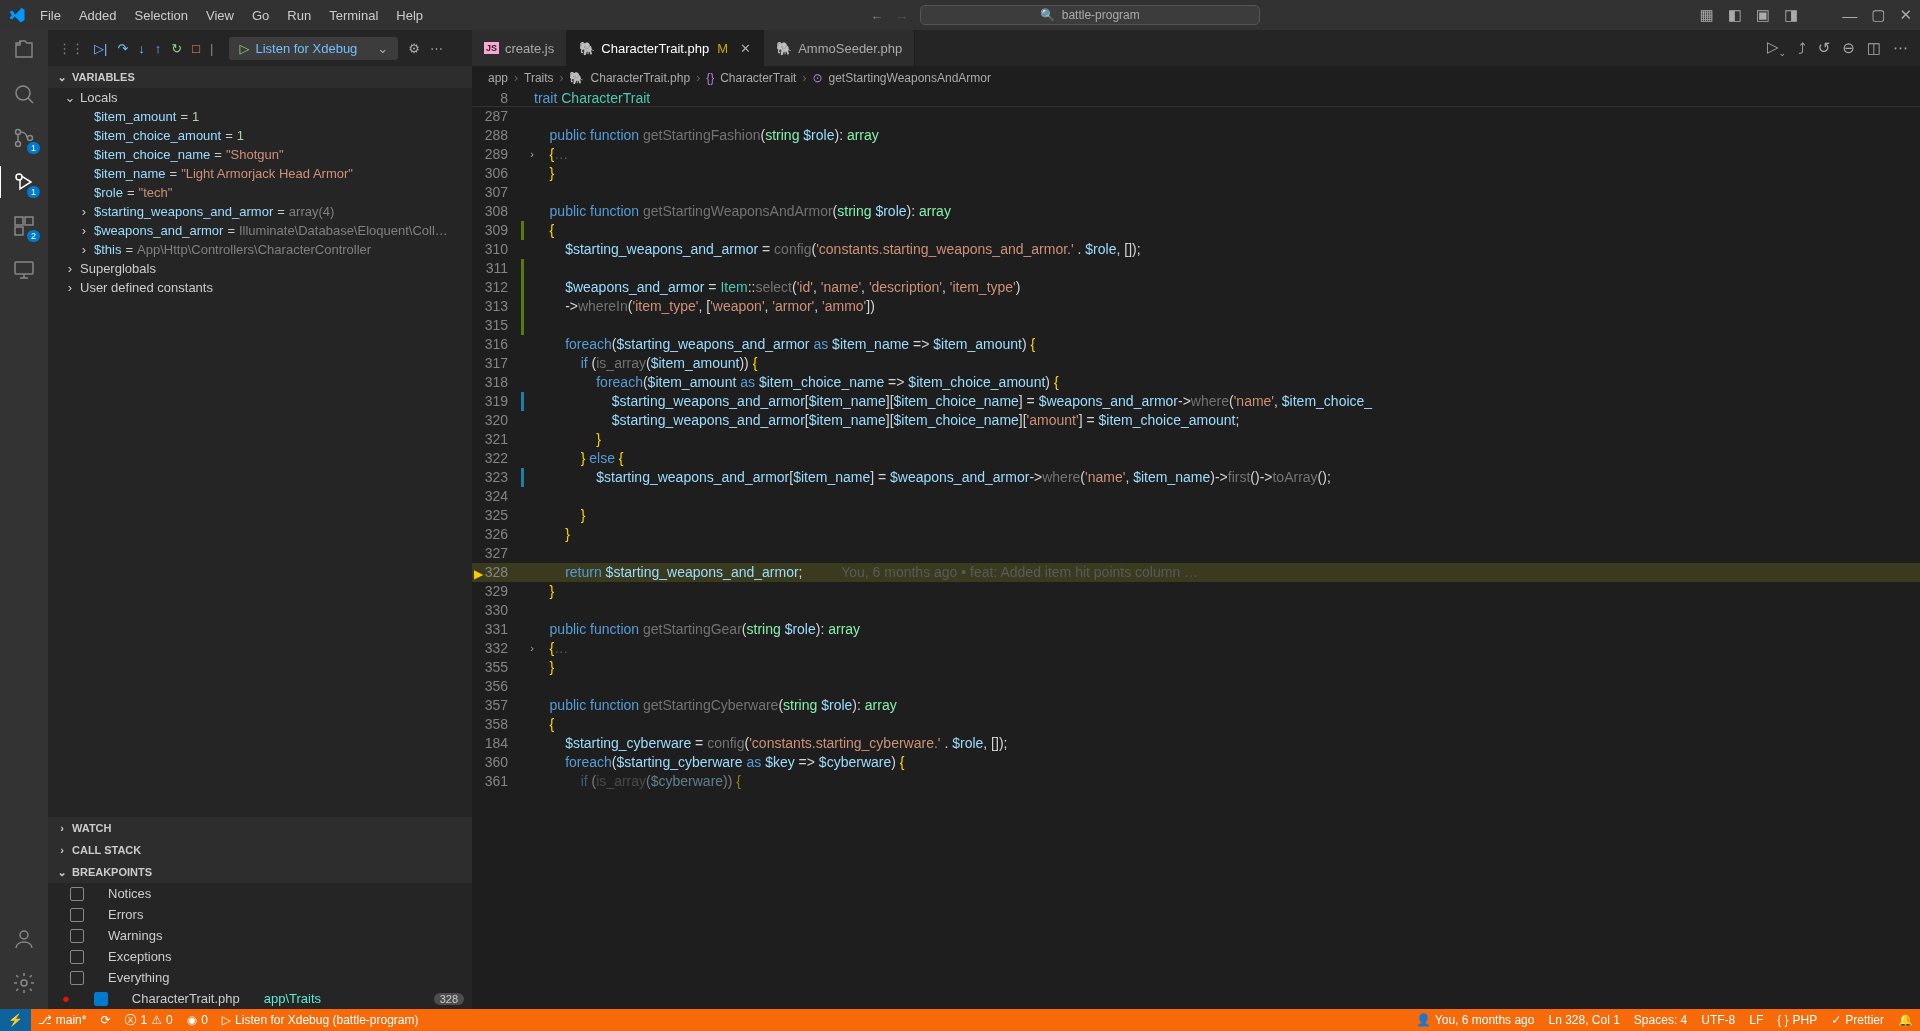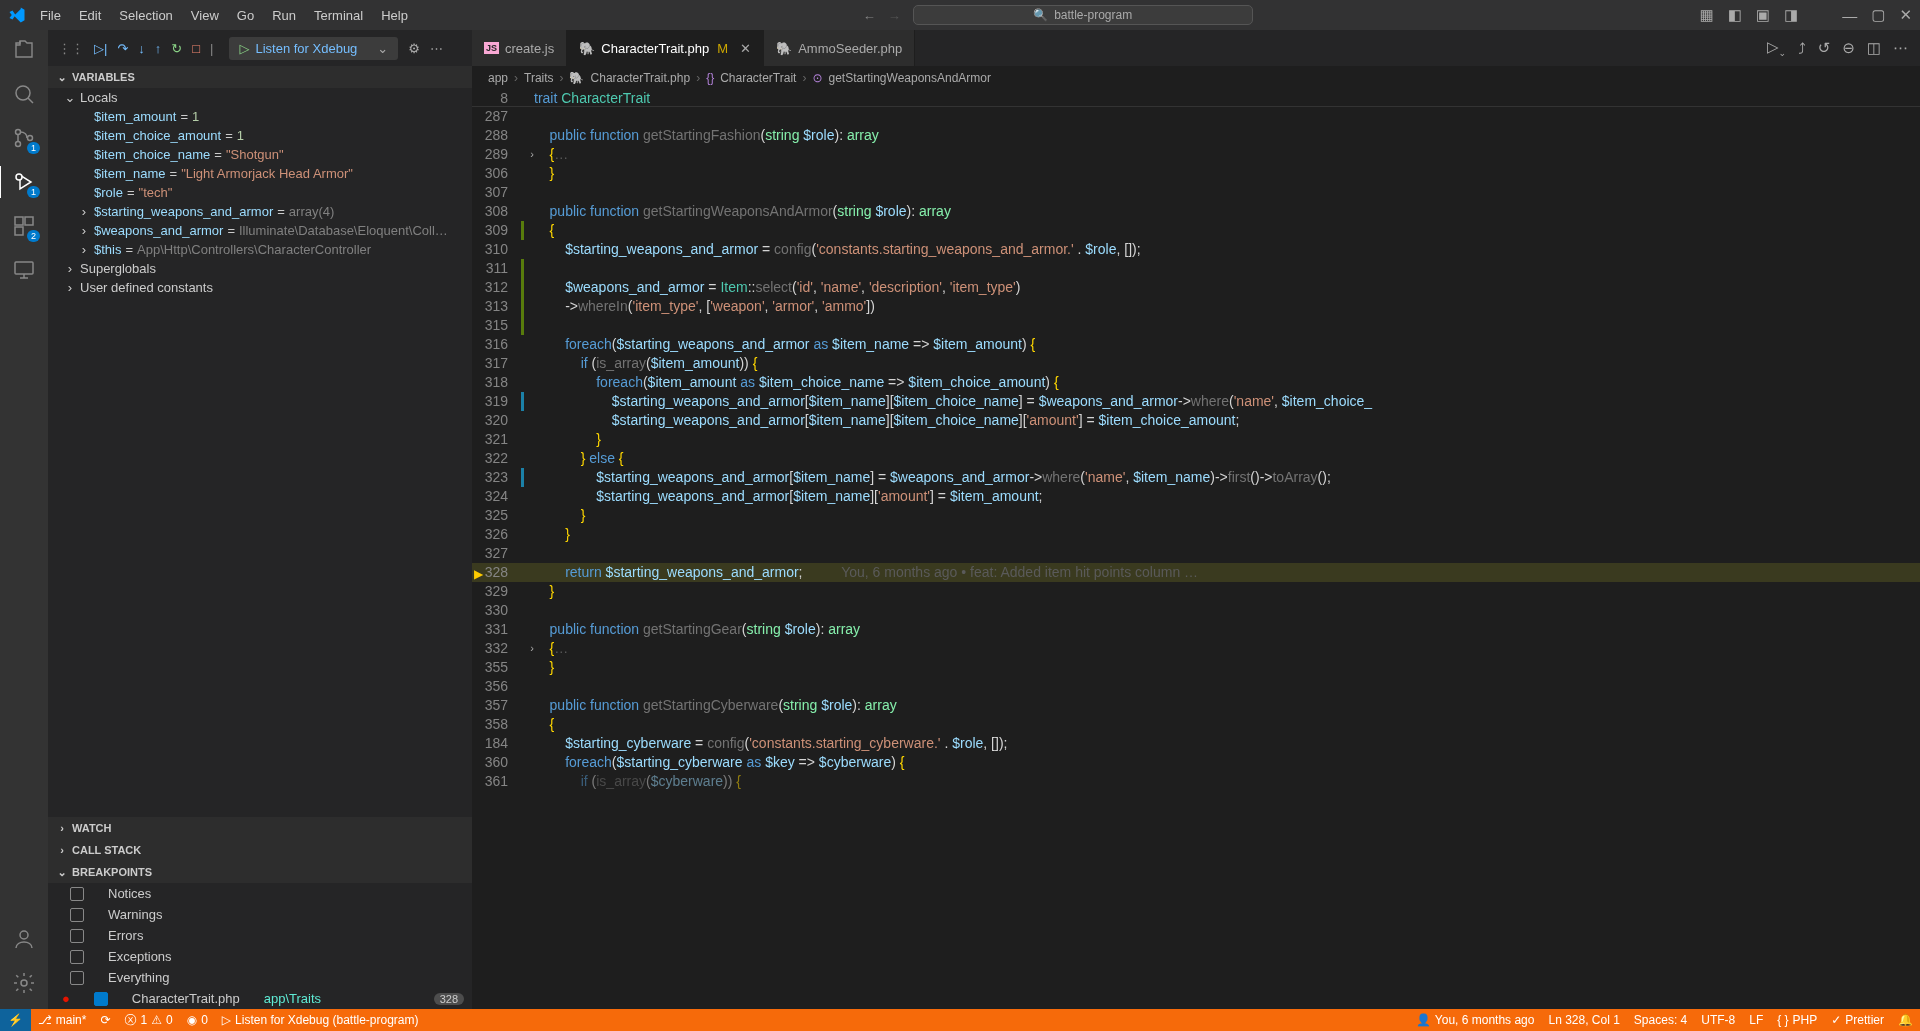--- a/index.html
+++ b/index.html
@@ -73,21 +73,21 @@
 <body>
 
 <div class="titlebar">
   <span class="logo">
     <svg viewBox="0 0 24 24" width="18" height="18">
         <path fill="#0098ff" d="M17 2l5 3v14l-5 3-9-9 9-9zM2 8l4-2 4 6-4 6-4-2 3-4-3-4z"></path>
       </svg>
   </span>
   <div class="menu">
     <span>File</span>
-    <span>Edit</span>
+    <span>Added</span>
     <span>Selection</span>
     <span>View</span>
     <span>Go</span>
     <span>Run</span>
     <span>Terminal</span>
     <span>Help</span>
   </div>
   <div class="title-center">
     <div class="nav-arrows">
       <span>←</span>
@@ -267,25 +267,25 @@
         <span class="chev">⌄</span>
         <span>BREAKPOINTS</span>
       </div>
   <div class="section-body" id="bp-list">
         <div class="bp-row">
           <span class="cb"></span>
           <span>Notices</span>
         </div>
         <div class="bp-row">
           <span class="cb"></span>
-          <span>Warnings</span>
+          <span>Errors</span>
         </div>
         <div class="bp-row">
           <span class="cb"></span>
-          <span>Errors</span>
+          <span>Warnings</span>
         </div>
         <div class="bp-row">
           <span class="cb"></span>
           <span>Exceptions</span>
         </div>
         <div class="bp-row">
           <span class="cb"></span>
           <span>Everything</span>
         </div>
       </div>
@@ -419,21 +419,20 @@
         <div class="line">
           <div class="gutter">322</div>
           <div class="code-text">            <span class="brace">}</span> <span class="kw">else</span> <span class="brace">{</span></div>
         </div>
         <div class="line">
           <div class="gutter">323<div class="gut-mod" style="background: rgb(27, 129, 168);"></div></div>
           <div class="code-text">                <span class="var">$starting_weapons_and_armor</span><span class="pn">[</span><span class="var">$item_name</span><span class="pn">]</span> <span class="op">=</span> <span class="var">$weapons_and_armor</span><span class="op">-&gt;</span><span class="fn">where</span><span class="pn">(</span><span class="str">'name'</span><span class="pn">,</span> <span class="var">$item_name</span><span class="pn">)</span><span class="op">-&gt;</span><span class="fn">first</span><span class="pn">()</span><span class="op">-&gt;</span><span class="fn">toArray</span><span class="pn">()</span><span class="pn">;</span></div>
         </div>
         <div class="line">
           <div class="gutter">324</div>
-          <div class="code-text">                <span class="var">$starting_weapons_and_armor</span><span class="pn">[</span><span class="var">$item_name</span><span class="pn">]</span><span class="pn">[</span><span class="str">'amount'</span><span class="pn">]</span> <span class="op">=</span> <span class="var">$item_amount</span><span class="pn">;</span></div>
         </div>
         <div class="line">
           <div class="gutter">325</div>
           <div class="code-text">            <span class="brace">}</span></div>
         </div>
         <div class="line">
           <div class="gutter">326</div>
           <div class="code-text">        <span class="brace">}</span></div>
         </div>
         <div class="line">

